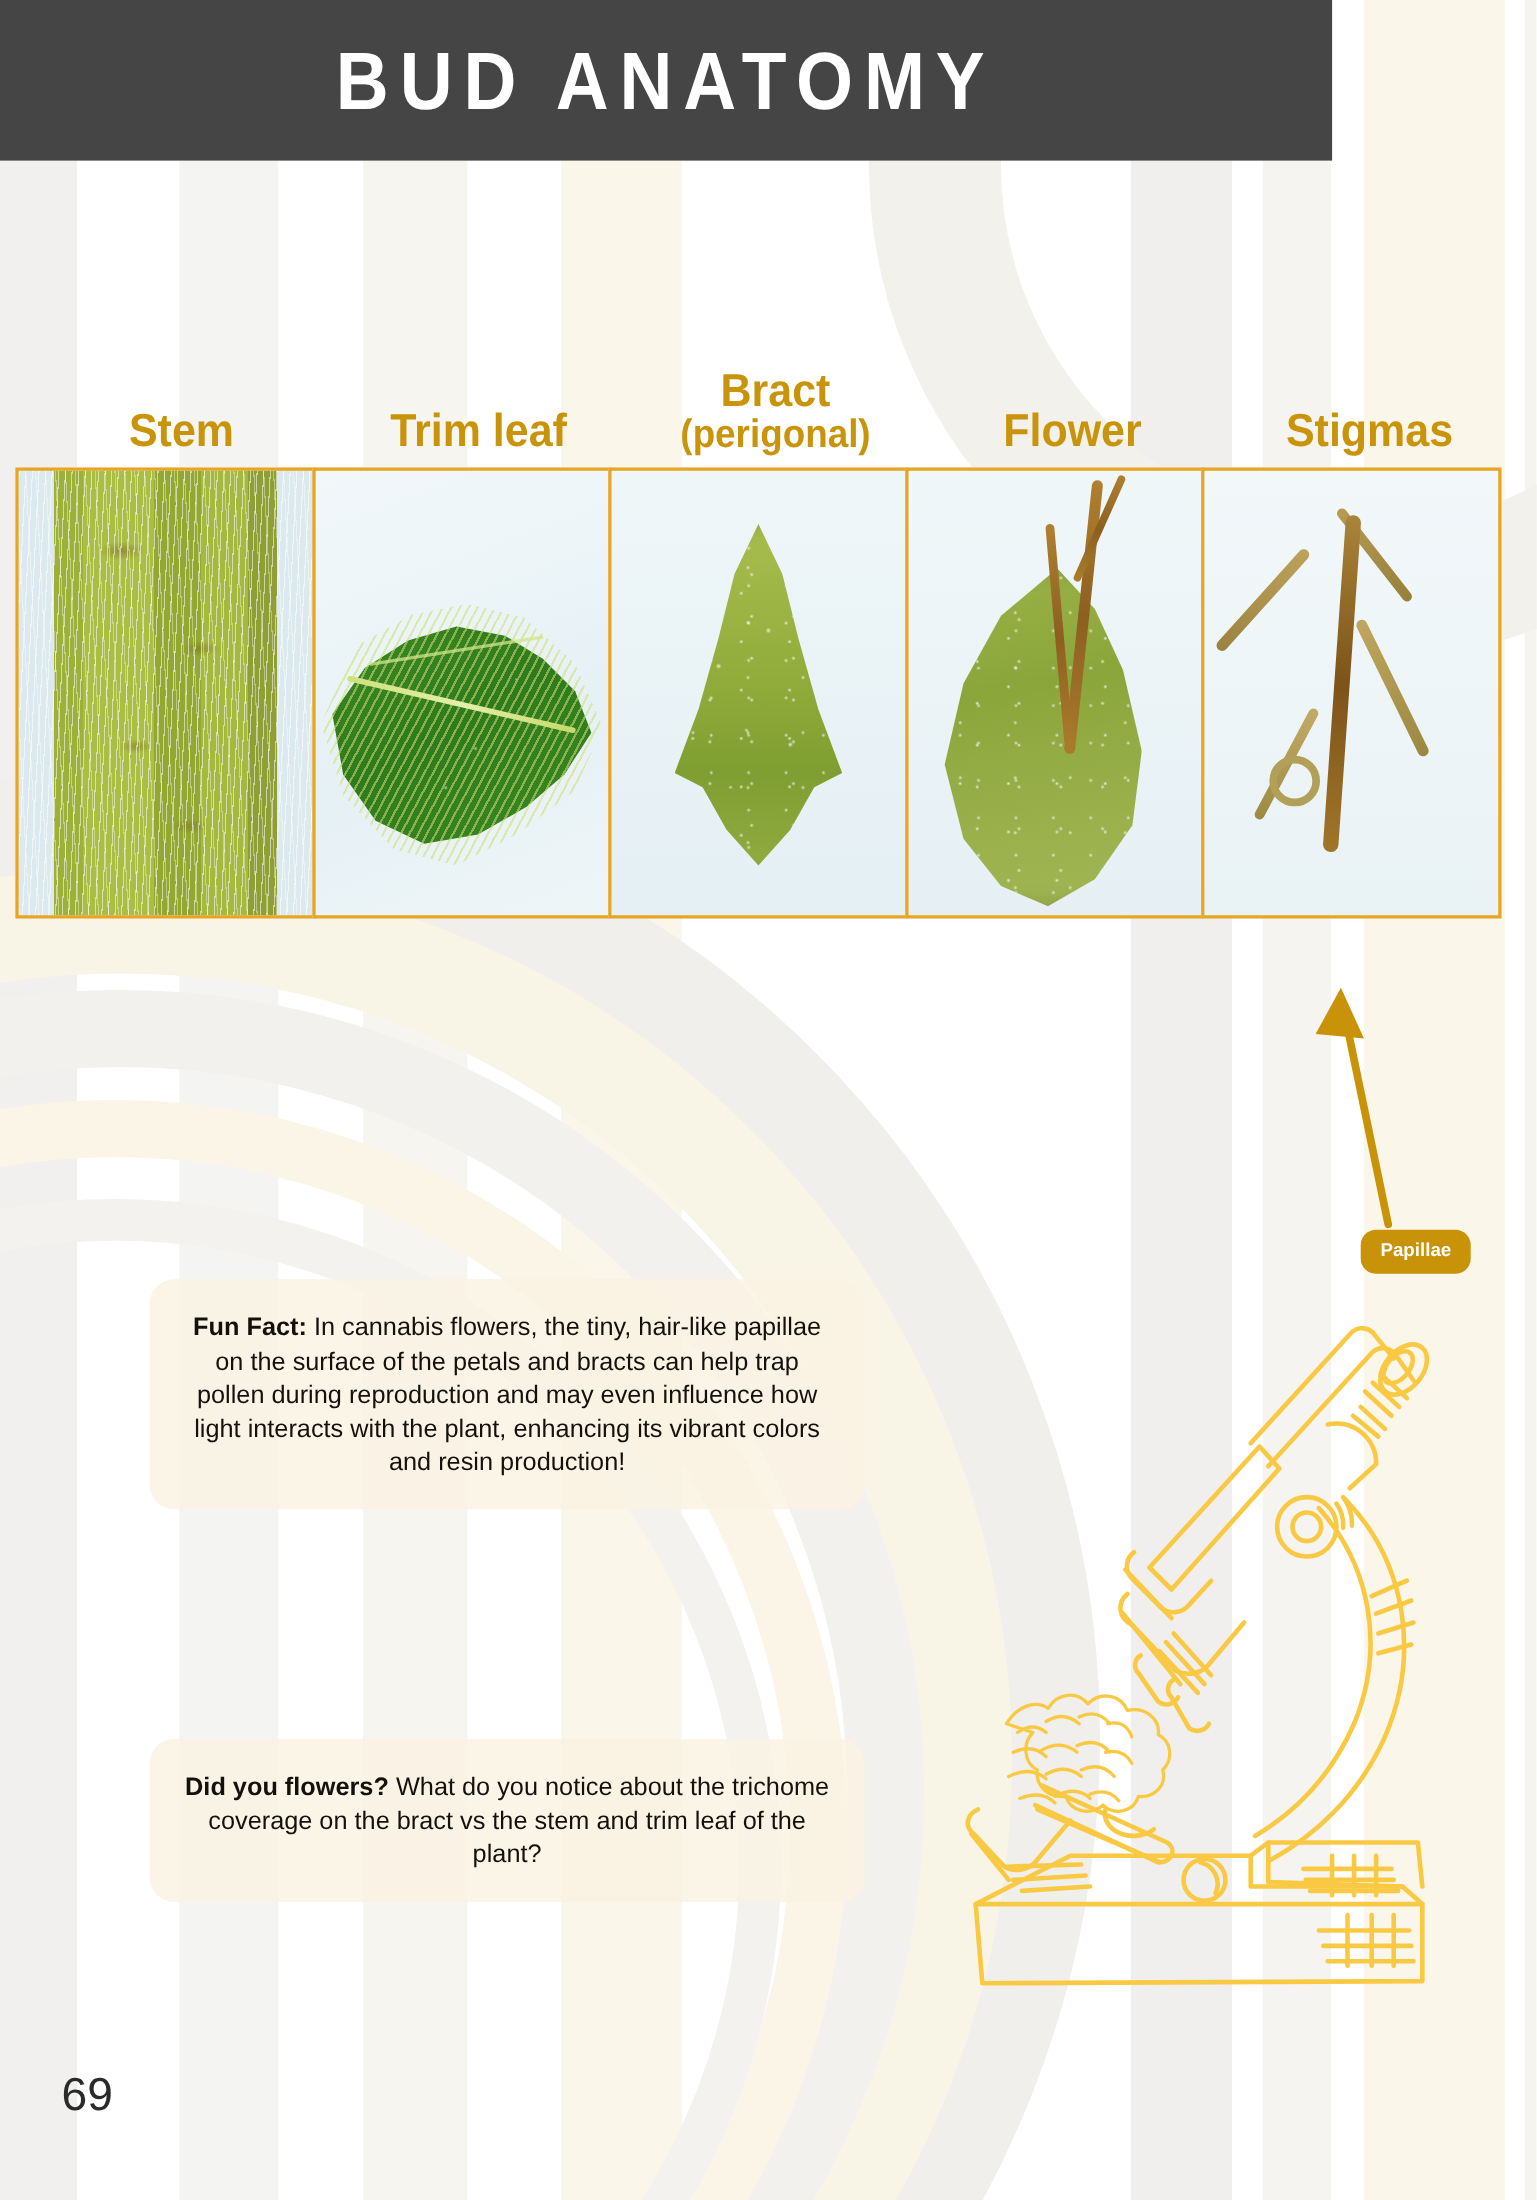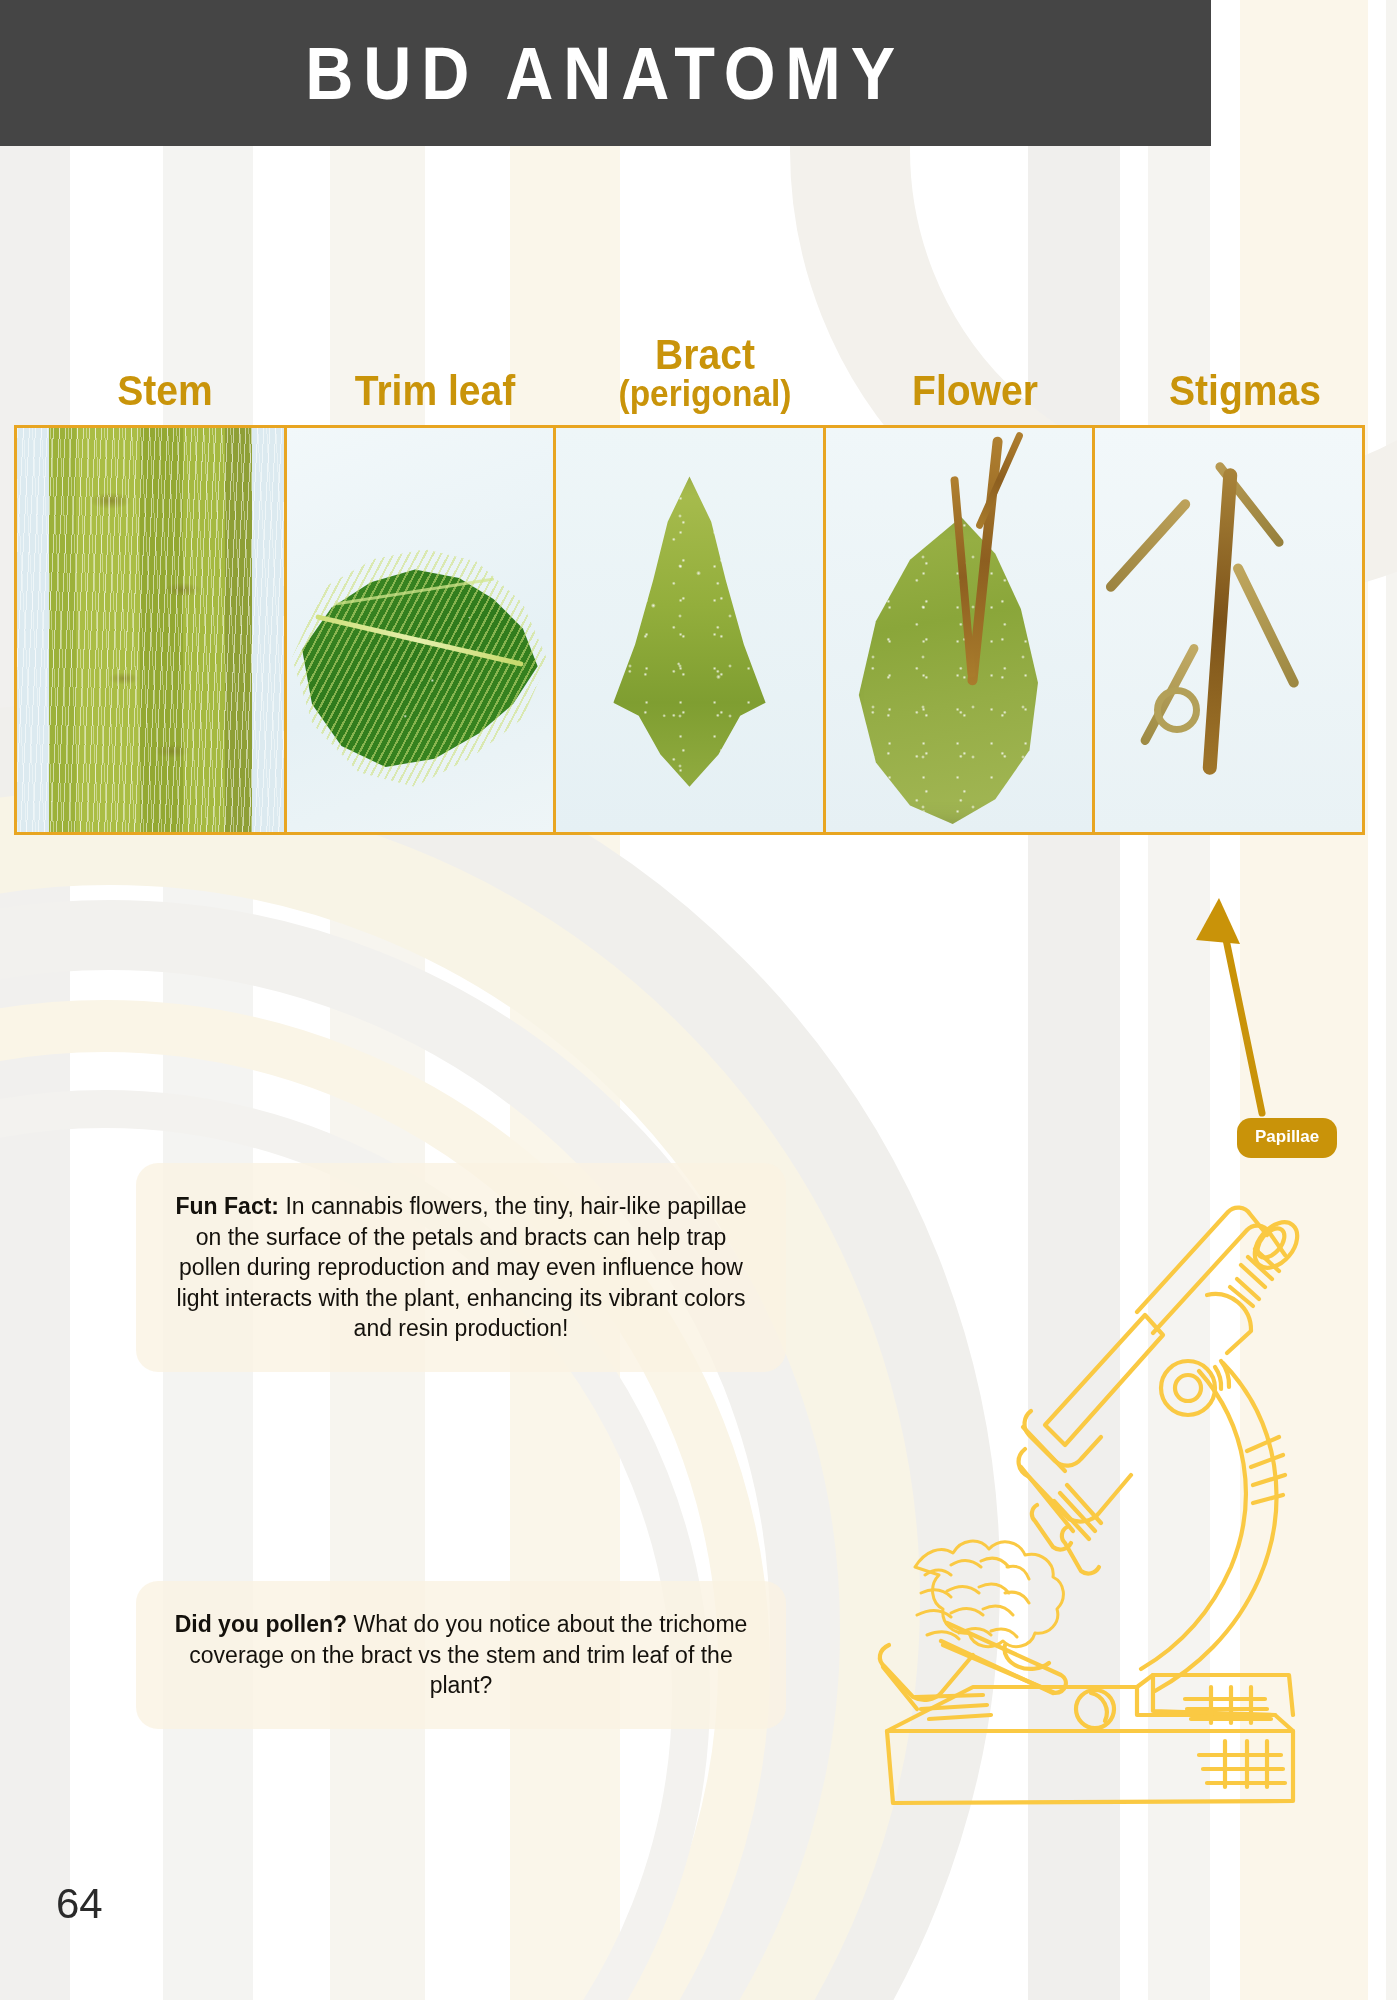--- a/index.html
+++ b/index.html
@@ -355,21 +355,21 @@
     <polygon points="1219,898 1240,944 1196,940" fill="#c99309"></polygon>
   </g>
 </svg>
 <div id="papillae-badge">Papillae</div>
 
 <div class="note-box" id="fun-fact-box">
   <b>Fun Fact:</b><span> In cannabis flowers, the tiny, hair-like papillae on the surface of the petals and bracts can help trap pollen during reproduction and may even influence how light interacts with the plant, enhancing its vibrant colors and resin production!</span>
 </div>
 
 <div class="note-box" id="did-notice-box">
-  <b>Did you pollen?</b><span> What do you notice about the trichome coverage on the bract vs the stem and trim leaf of the plant?</span>
+  <b>Did you flowers?</b><span> What do you notice about the trichome coverage on the bract vs the stem and trim leaf of the plant?</span>
 </div>
 
 <svg id="microscope-illustration" viewBox="0 0 480 640" xmlns="http://www.w3.org/2000/svg" fill="none" stroke="#fac943" stroke-width="4.2" stroke-linecap="round" stroke-linejoin="round">
 
   <g>
     <path d="M282 137 L373 37 a14 14 0 0 1 22 2 L412 60"></path>
     <path d="M298 158 L392 55 a14 14 0 0 1 22 2 L430 80"></path>
     <ellipse cx="421" cy="70" rx="17" ry="26" transform="rotate(40 421 70)"></ellipse>
     <ellipse cx="416" cy="68" rx="10" ry="17" transform="rotate(40 416 68)"></ellipse>
 
@@ -439,13 +439,13 @@
 
     <path d="M330 524 L410 524 M332 534 L412 534 M336 544 L416 544
              M356 512 L356 548 M376 512 L376 548 M396 512 L396 548"></path>
     <path d="M344 580 L426 580 M348 594 L428 594 M352 608 L430 608
              M370 566 L370 612 M392 566 L392 612 M412 566 L412 612"></path>
 
     <path d="M60 522 L128 520 M66 534 L132 530 M74 544 L136 540"></path>
   </g>
 </svg>
 
-<div id="page-number">64</div>
+<div id="page-number">69</div>
 
 </body></html>

